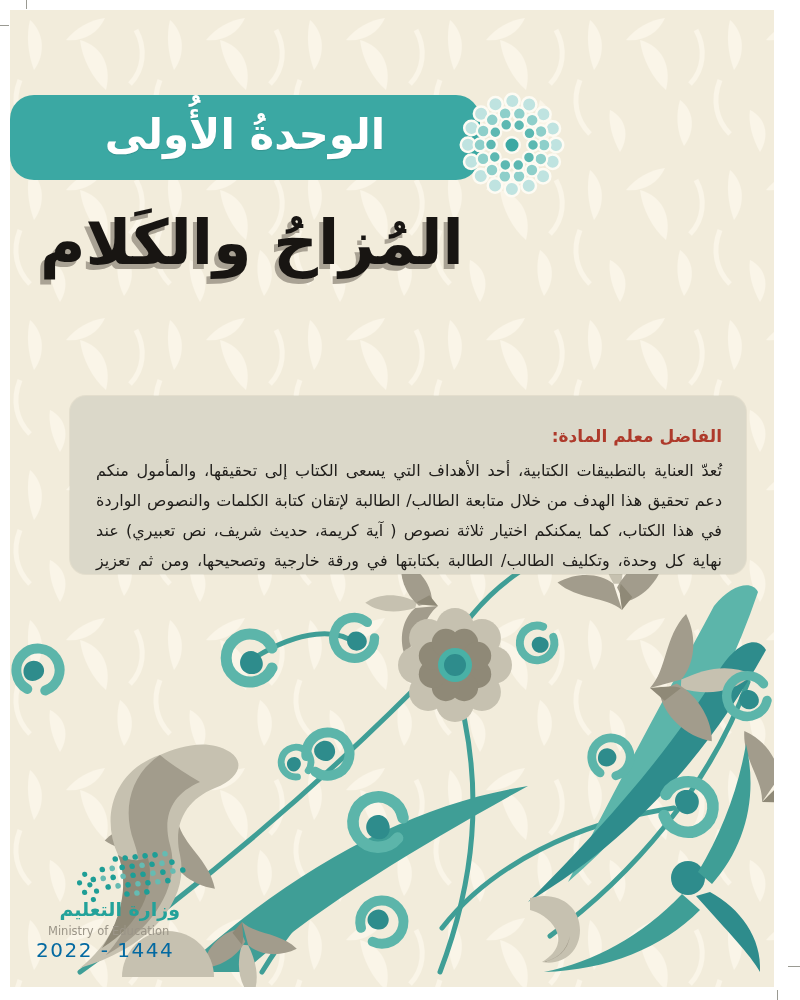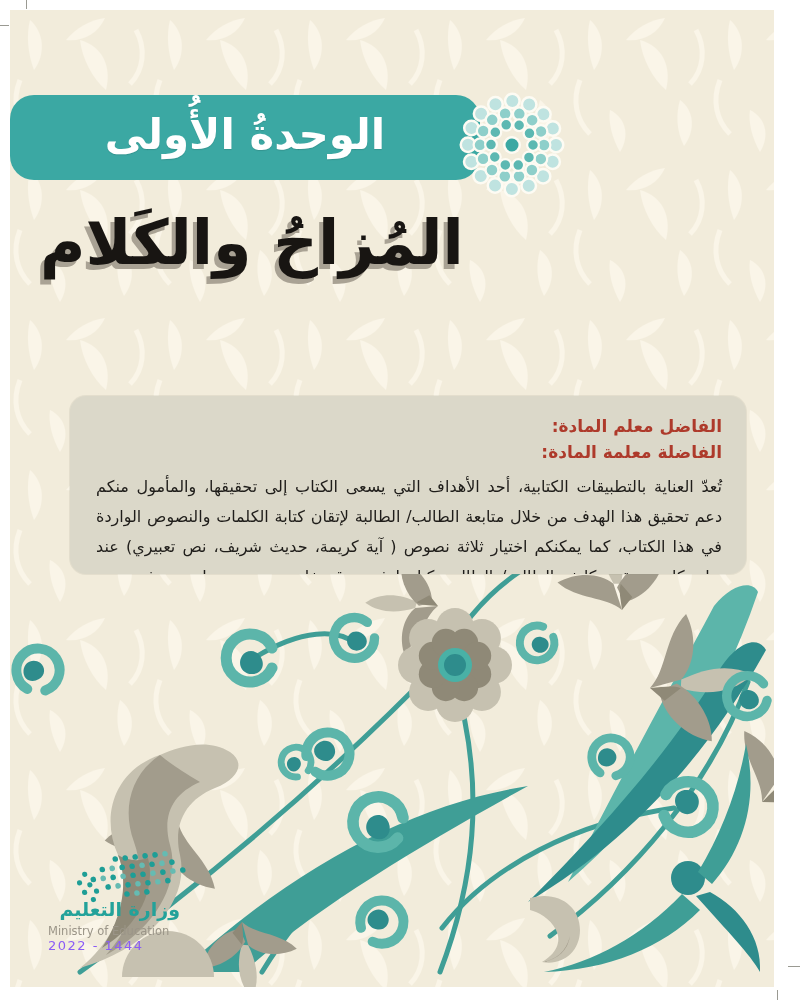--- a/index.html
+++ b/index.html
@@ -30,31 +30,31 @@
   .banner-label{color:#fff;font-size:42px;font-weight:bold;direction:rtl;
           text-shadow:0 1px 1px rgba(0,0,0,0.12);line-height:1;padding-bottom:6px;}
   .rosette{position:absolute;left:454px;top:87px;width:116px;height:116px;z-index:3;}
 
   .unit-title{position:absolute;left:40px;top:198px;width:580px;z-index:2;
           direction:rtl;text-align:left;color:#181512;font-weight:bold;font-size:62px;
           line-height:1.45;text-shadow:-4px 5px 0 var(--shadow-gray);}
 
   .note-box{position:absolute;left:70px;top:396px;width:676px;height:178px;z-index:2;
           background:var(--box-bg);border-radius:16px;direction:rtl;
-          padding:17px 24px 8px 26px;overflow:hidden;box-shadow:0 0 0 1px rgba(150,145,130,0.15);}
+          padding:27px 24px 8px 26px;overflow:hidden;box-shadow:0 0 0 1px rgba(150,145,130,0.15);}
   .note-heading{color:var(--heading-red);font-weight:bold;font-size:17px;line-height:26px;}
   .note-body{margin-top:7px;color:var(--ink);font-size:16px;line-height:30px;
           text-align:justify;text-align-last:center;}
 
   .moe{position:absolute;z-index:3;}
   .moe-dots{left:45px;top:838px;width:170px;height:66px;}
   .moe-ar{left:48px;top:898px;width:132px;color:var(--logo-teal);font-weight:bold;
           font-size:19px;direction:rtl;text-align:right;}
   .moe-en{left:48px;top:924px;width:160px;color:var(--logo-gray);font-size:11.5px;}
-  .moe-year{left:48px;top:938px;width:160px;color:#8b5cf6;font-size:13px;letter-spacing:1.5px;}
+  .moe-year{left:36px;top:938px;width:160px;color:#0369a1;font-size:20px;letter-spacing:1.5px;}
 
   
   .s-tm{stroke:var(--teal-mid);fill:none;}
   .s-tl{stroke:var(--teal-light);fill:none;}
   .f-tl{fill:var(--teal-light);} .f-tm{fill:var(--teal-mid);} .f-td{fill:var(--teal-dark);}
   .f-gl{fill:var(--gray-light);} .f-gm{fill:var(--gray-mid);} .f-gd{fill:var(--gray-dark);}
   .f-pat{fill:var(--pattern-cream);} .s-pat{stroke:var(--pattern-cream);fill:none;stroke-width:5;}
 </style>
 </head>
 <body>
@@ -178,21 +178,20 @@
       <circle r="21" fill="none" stroke="#5CB8B2" stroke-width="9.5" stroke-linecap="round" stroke-dasharray="0 13.2"></circle>
       <circle r="9" fill="#FDFBF3"></circle>
         <circle r="6.5" fill="#3BA8A3"></circle>
     </g>
   </svg>
 
   <h1 class="unit-title">المُزاحُ والكَلام</h1>
 
   <div class="note-box">
     <p class="note-heading">الفاضل معلم المادة:</p>
-    <p class="note-heading">الفاضلة معلمة المادة:</p>
     <p class="note-body">تُعدّ العناية بالتطبيقات الكتابية، أحد الأهداف التي يسعى الكتاب إلى تحقيقها، والمأمول منكم دعم تحقيق هذا الهدف من خلال متابعة الطالب/ الطالبة لإتقان كتابة الكلمات والنصوص الواردة في هذا الكتاب، كما يمكنكم اختيار ثلاثة نصوص ( آية كريمة، حديث شريف، نص تعبيري) عند نهاية كل وحدة، وتكليف الطالب/ الطالبة بكتابتها في ورقة خارجية وتصحيحها، ومن ثم تعزيز الإتقان ، وتصويب الخطأ.</p>
   </div>
 
   <svg class="moe moe-dots" viewBox="0 0 170 66">
     <g transform="rotate(-6 100 36)">
       <g fill="#1E9E96">
         <circle cx="72" cy="18" r="2.8"></circle>
           <circle cx="82" cy="18" r="2.8"></circle>
           <circle cx="92" cy="18" r="2.8"></circle>
           <circle cx="102" cy="18" r="2.8"></circle>

